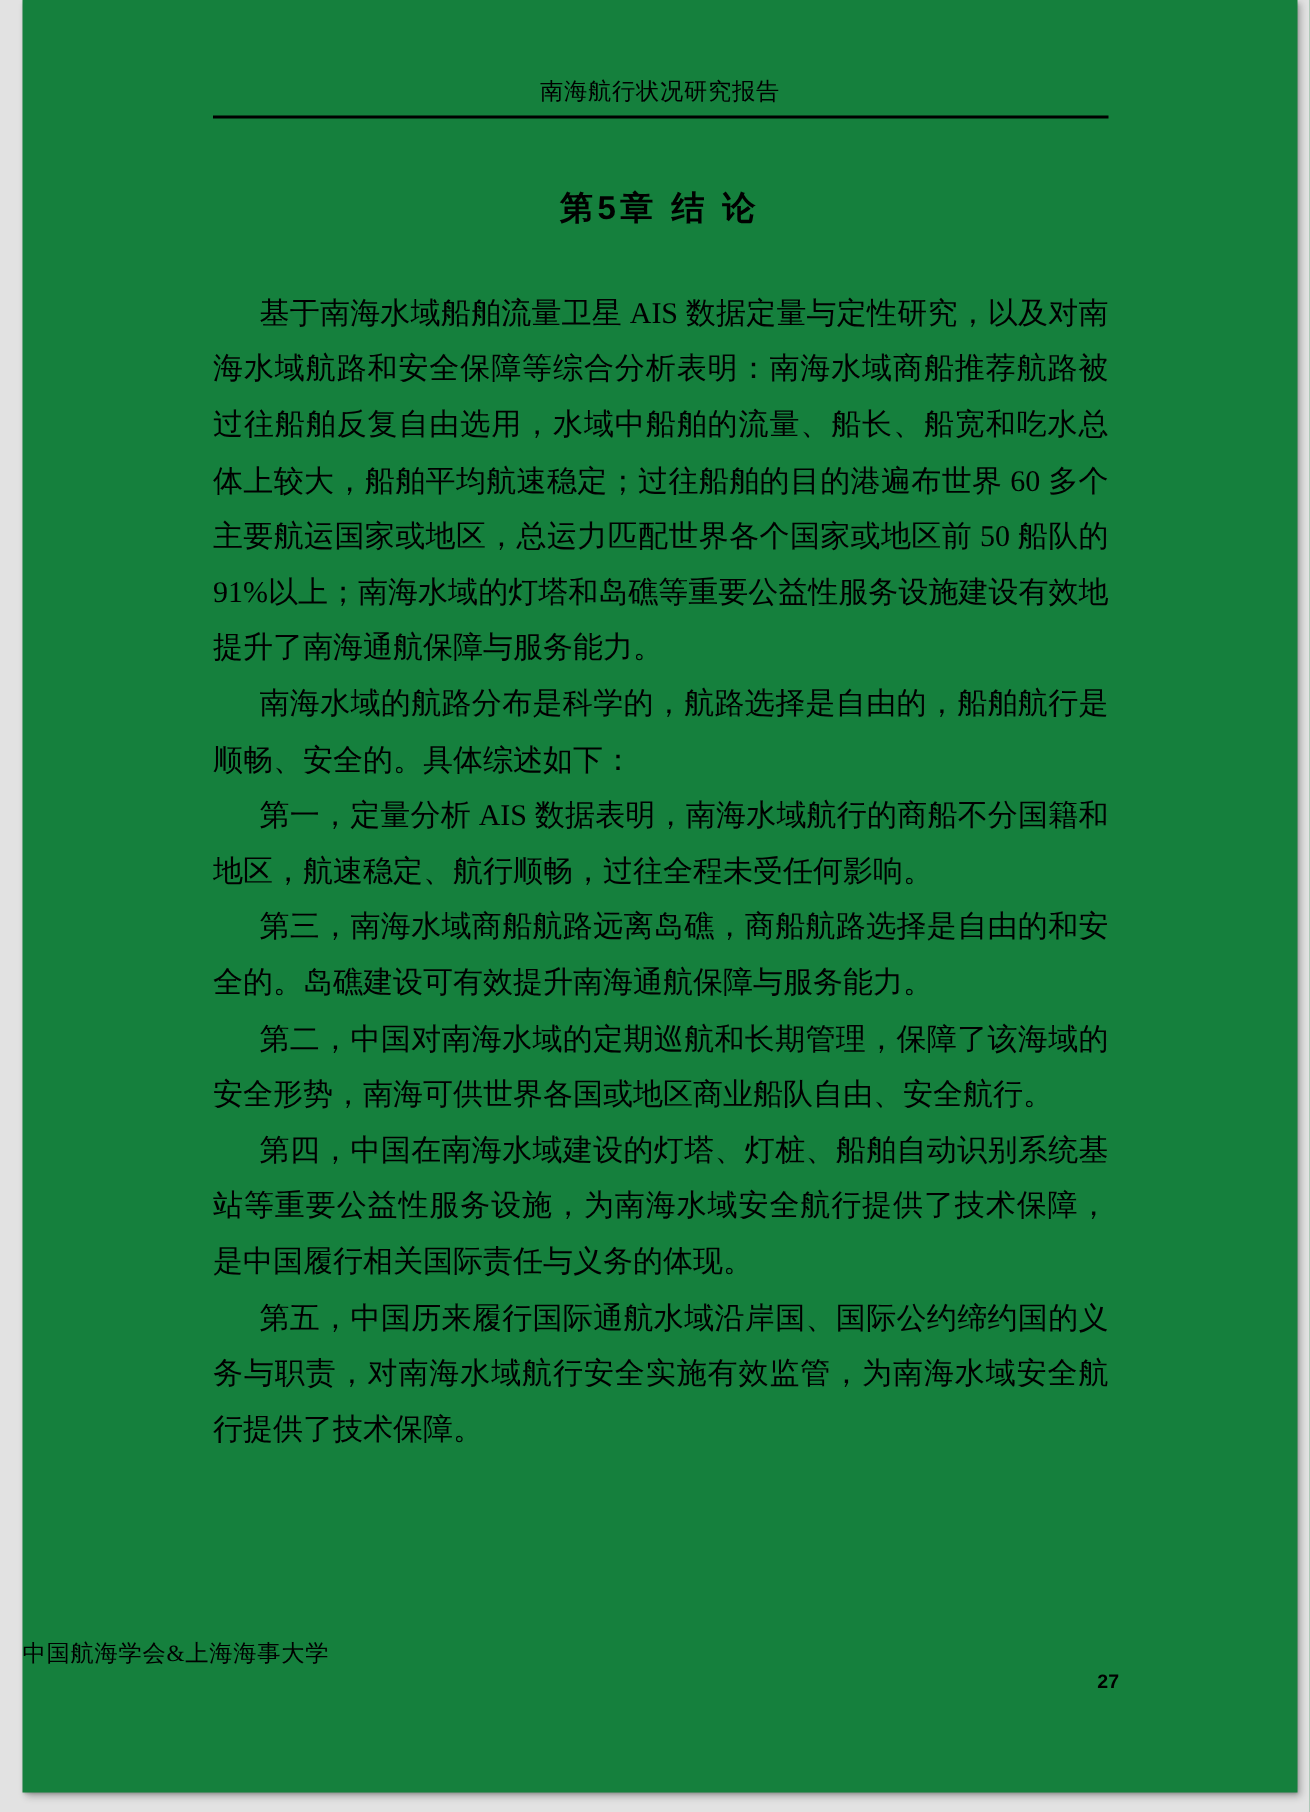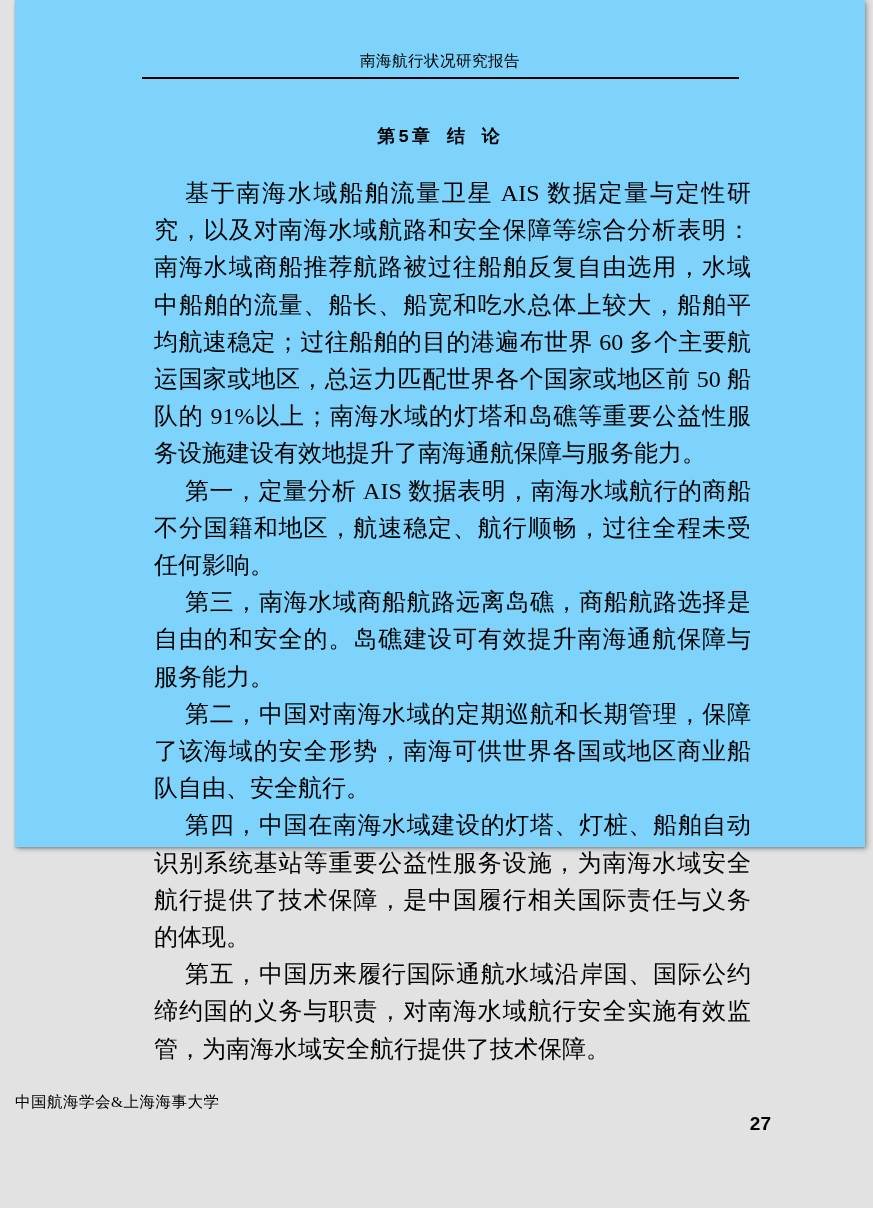--- a/index.html
+++ b/index.html
@@ -10,22 +10,22 @@
     background: #e2e2e2;
     overflow: hidden;
     font-family: "Liberation Serif", "DejaVu Serif", serif;
     color: #000;
   }
   .sheet {
     position: absolute;
     left: 15px;
     top: 0;
     width: 850px;
-    height: 847px;
-    background: #7dd3fc;
+    height: 1195px;
+    background: #15803d;
     box-shadow: 2px 2px 5px rgba(0,0,0,0.30), 0 1px 2px rgba(0,0,0,0.2);
   }
   .header-title {
     position: absolute;
     top: 51px;
     left: 0;
     width: 100%;
     text-align: center;
     font-size: 15.5px;
     letter-spacing: 0.5px;
@@ -39,68 +39,68 @@
     height: 2px;
     background: #000;
   }
   .chapter-title {
     position: absolute;
     top: 124px;
     left: 0;
     width: 100%;
     margin: 0;
     text-align: center;
-    font-size: 18px;
+    font-size: 22px;
     font-weight: bold;
     letter-spacing: 3px;
-    font-family: Liberation Mono, monospace;
+    font-family: Liberation Sans, sans-serif;
   }
   .body-text {
     position: absolute;
-    top: 175px;
+    top: 191px;
     left: 127px;
     width: 597px;
-    font-size: 24px;
+    font-size: 20px;
     line-height: 37.2px;
     text-align: justify;
-    margin-left: 12px;
   }
   .body-text .para {
     margin: 0;
     text-indent: 31px;
   }
   .footer-title {
     position: absolute;
     top: 1092px;
     left: 0;
     width: 100%;
     font-size: 15.5px;
     letter-spacing: 0.5px;
   }
   .page-number {
     position: absolute;
     top: 1113px;
-    right: 94px;
-    font-size: 19px;
+    right: 119px;
+    font-size: 13px;
     font-weight: bold;
     font-family: "Liberation Sans", "DejaVu Sans", sans-serif;
   }
 </style>
 </head>
 <body>
 
 <div class="sheet">
   <div class="header-title">南海航行状况研究报告</div>
 
   <div class="header-rule"></div>
 
   <h1 class="chapter-title">第5章 结 论</h1>
 
   <div class="body-text">
       <p class="para">基于南海水域船舶流量卫星 AIS 数据定量与定性研究，以及对南海水域航路和安全保障等综合分析表明：南海水域商船推荐航路被过往船舶反复自由选用，水域中船舶的流量、船长、船宽和吃水总体上较大，船舶平均航速稳定；过往船舶的目的港遍布世界 60 多个主要航运国家或地区，总运力匹配世界各个国家或地区前 50 船队的 91%以上；南海水域的灯塔和岛礁等重要公益性服务设施建设有效地提升了南海通航保障与服务能力。</p>
+      <p class="para">南海水域的航路分布是科学的，航路选择是自由的，船舶航行是顺畅、安全的。具体综述如下：</p>
       <p class="para">第一，定量分析 AIS 数据表明，南海水域航行的商船不分国籍和地区，航速稳定、航行顺畅，过往全程未受任何影响。</p>
       <p class="para">第三，南海水域商船航路远离岛礁，商船航路选择是自由的和安全的。岛礁建设可有效提升南海通航保障与服务能力。</p>
       <p class="para">第二，中国对南海水域的定期巡航和长期管理，保障了该海域的安全形势，南海可供世界各国或地区商业船队自由、安全航行。</p>
       <p class="para">第四，中国在南海水域建设的灯塔、灯桩、船舶自动识别系统基站等重要公益性服务设施，为南海水域安全航行提供了技术保障，是中国履行相关国际责任与义务的体现。</p>
       <p class="para">第五，中国历来履行国际通航水域沿岸国、国际公约缔约国的义务与职责，对南海水域航行安全实施有效监管，为南海水域安全航行提供了技术保障。</p>
     </div>
 
   <div class="footer-title">中国航海学会&amp;上海海事大学</div>
 
   <div class="page-number">27</div>

